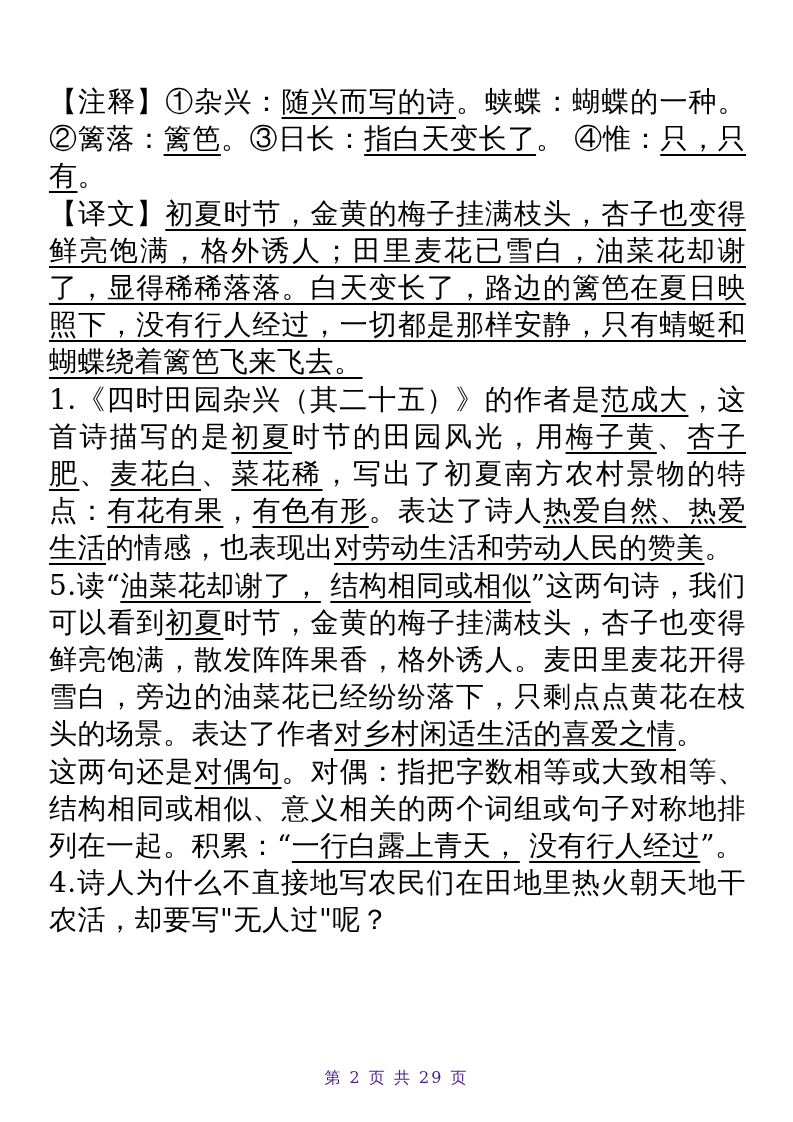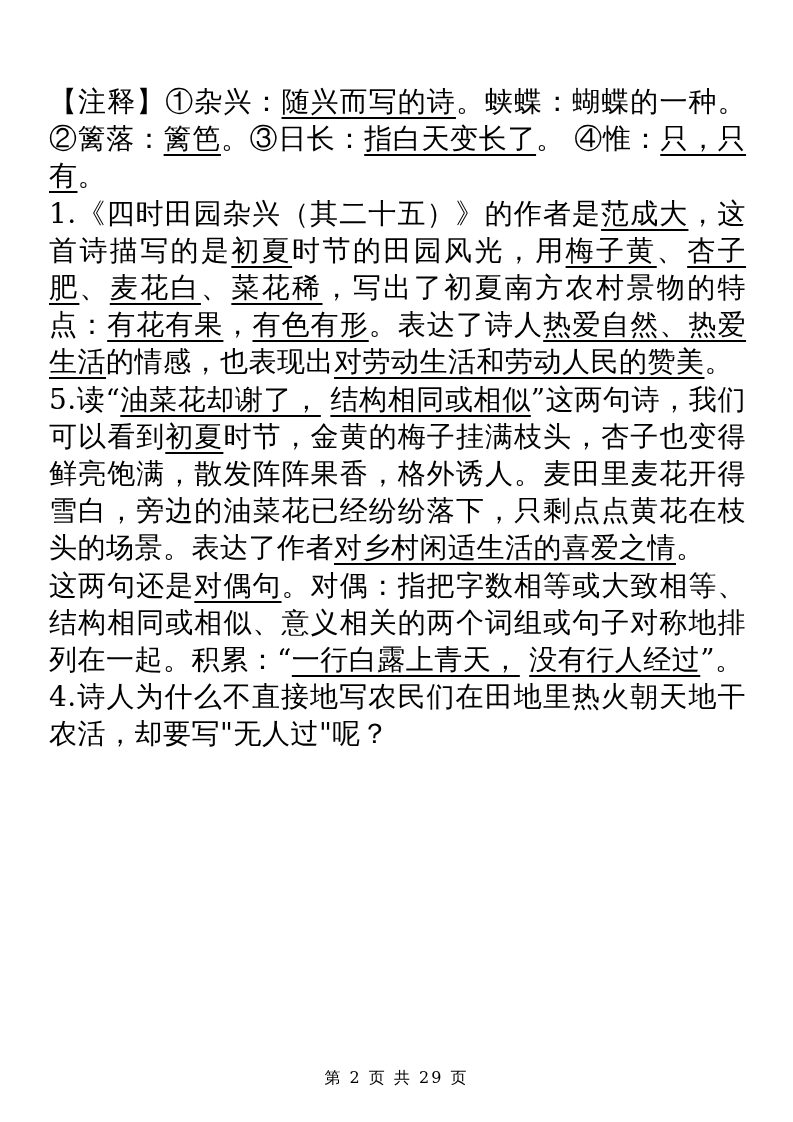--- a/index.html
+++ b/index.html
@@ -42,28 +42,29 @@
     text-decoration-color: #000000;
   }
   .page-footer {
     position: absolute;
     left: 0;
     right: 0;
     top: 1068px;
     text-align: center;
     font-size: 16px;
     letter-spacing: 2px;
-    color: #000000;
+    color: #4c1d95;
   }
 </style>
 </head>
 <body>
 
 <div class="page">
   <div class="doc-body">
       <p class="para"><span class="seg">【注释】①杂兴：</span><span class="seg u">随兴而写的诗</span><span class="seg">。蛱蝶：蝴蝶的一种。②篱落：</span><span class="seg u">篱笆</span><span class="seg">。③日长：</span><span class="seg u">指白天变长了</span><span class="seg">。 ④惟：</span><span class="seg u">只，只有</span><span class="seg">。</span></p>
+      <p class="para"><span class="seg">【译文】</span><span class="seg u">初夏时节，金黄的梅子挂满枝头，杏子也变得鲜亮饱满，格外诱人；田里麦花已雪白，油菜花却谢了，显得稀稀落落。白天变长了，路边的篱笆在夏日映照下，没有行人经过，一切都是那样安静，只有蜻蜓和蝴蝶绕着篱笆飞来飞去。</span></p>
       <p class="para"><span class="seg">1.《四时田园杂兴（其二十五）》的作者是</span><span class="seg u">范成大</span><span class="seg">，这首诗描写的是</span><span class="seg u">初夏</span><span class="seg">时节的田园风光，用</span><span class="seg u">梅子黄</span><span class="seg">、</span><span class="seg u">杏子肥</span><span class="seg">、</span><span class="seg u">麦花白</span><span class="seg">、</span><span class="seg u">菜花稀</span><span class="seg">，写出了初夏南方农村景物的特点：</span><span class="seg u">有花有果</span><span class="seg">，</span><span class="seg u">有色有形</span><span class="seg">。表达了诗人</span><span class="seg u">热爱自然、热爱生活</span><span class="seg">的情感，也表现出</span><span class="seg u">对劳动生活和劳动人民的赞美</span><span class="seg">。</span></p>
       <p class="para"><span class="seg">5.读“</span><span class="seg u">油菜花却谢了，</span><span class="seg"> </span><span class="seg u">结构相同或相似</span><span class="seg">”这两句诗，我们可以看到</span><span class="seg u">初夏</span><span class="seg">时节，金黄的梅子挂满枝头，杏子也变得鲜亮饱满，散发阵阵果香，格外诱人。麦田里麦花开得雪白，旁边的油菜花已经纷纷落下，只剩点点黄花在枝头的场景。表达了作者</span><span class="seg u">对乡村闲适生活的喜爱之情</span><span class="seg">。</span></p>
       <p class="para"><span class="seg">这两句还是</span><span class="seg u">对偶句</span><span class="seg">。对偶：指把字数相等或大致相等、结构相同或相似、意义相关的两个词组或句子对称地排列在一起。积累：“</span><span class="seg u">一行白露上青天，</span><span class="seg"> </span><span class="seg u">没有行人经过</span><span class="seg">”。</span></p>
       <p class="para"><span class="seg">4.诗人为什么不直接地写农民们在田地里热火朝天地干农活，却要写"无人过"呢？</span></p>
     </div>
   <div class="page-footer">第 2 页 共 29 页</div>
 </div>
 
 </body></html>

